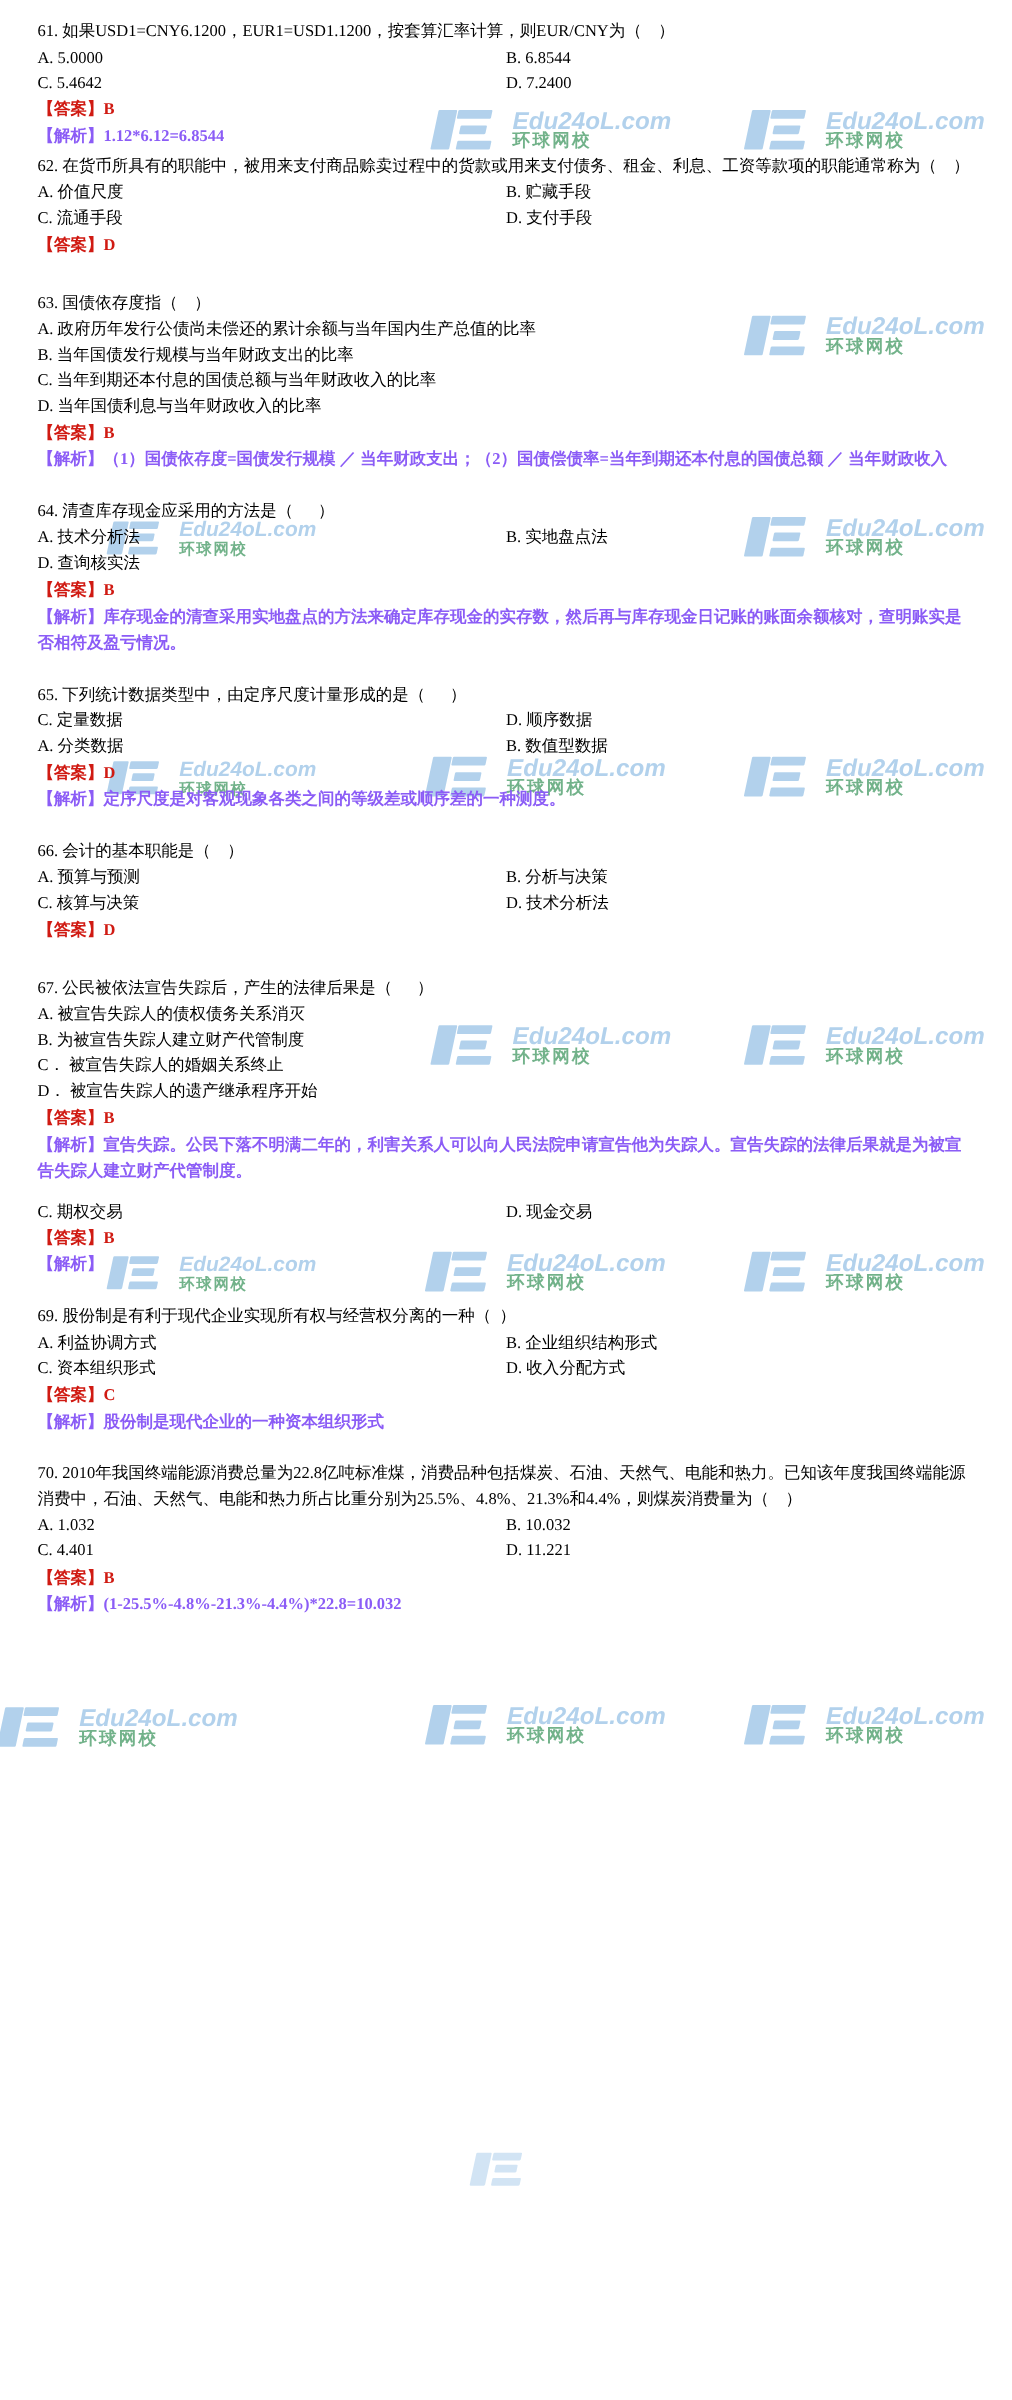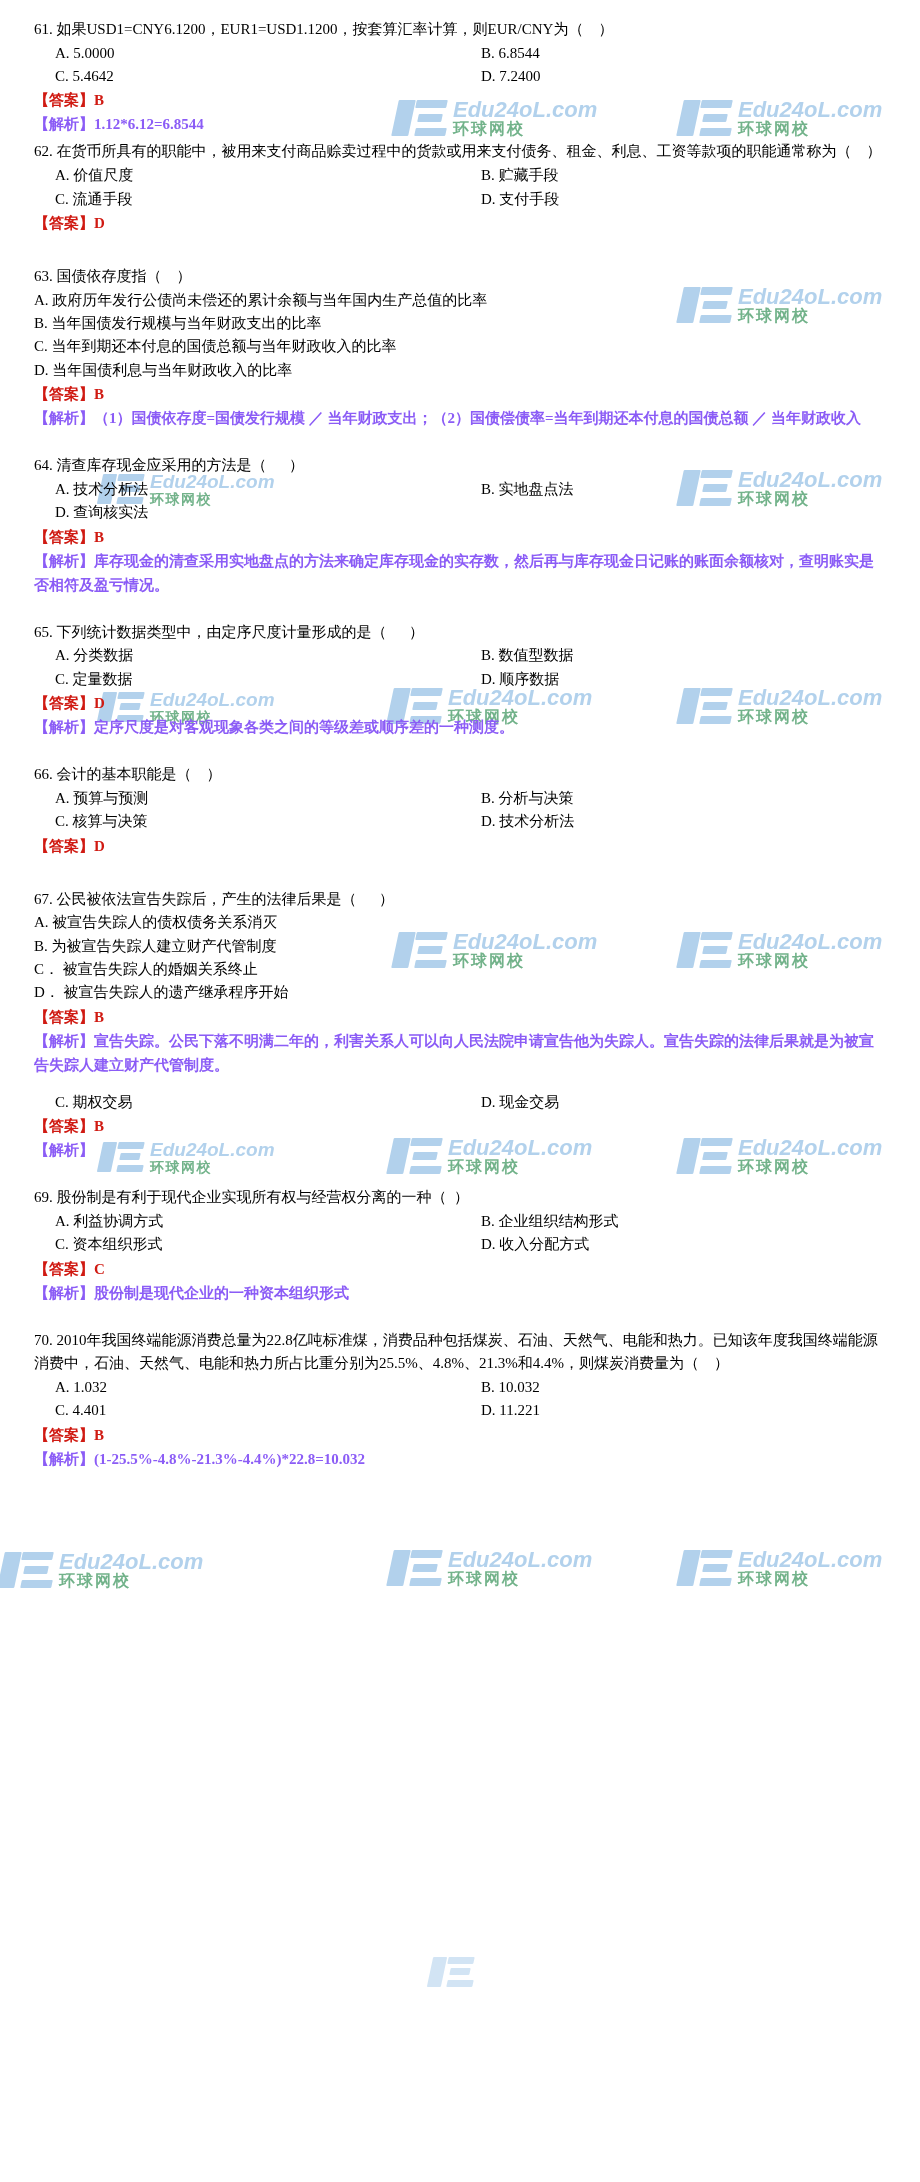--- a/index.html
+++ b/index.html
@@ -36,21 +36,20 @@
   .opt-row {
     display: flex;
     line-height: 1.56;
     font-size: 15px;
   }
   .opt-col {
     width: 50%;
     box-sizing: border-box;
     padding-right: 6px;
     white-space: pre-wrap;
-    margin-left: 21px;
   }
   .opt-full {
     width: 100%;
     line-height: 1.56;
     font-size: 15px;
     white-space: pre-wrap;
   }
   .answer {
     color: #d01a12;
     font-weight: bold;
@@ -70,21 +69,21 @@
 
   
   .wm {
     position: absolute;
     z-index: 1;
     pointer-events: none;
     user-select: none;
     opacity: 0.60;
     display: flex;
     align-items: center;
-    gap: 6px;
+    gap: 19px;
   }
   .wm .logo {
     position: relative;
     width: 52px;
     height: 40px;
     flex: none;
   }
   .wm .logo .bar {
     position: absolute;
     background: #7fb4e0;
@@ -388,26 +387,26 @@
     </div>
     <div class="answer">【答案】B</div>
     <div class="analysis">【解析】库存现金的清查采用实地盘点的方法来确定库存现金的实存数，然后再与库存现金日记账的账面余额核对，查明账实是否相符及盈亏情况。</div>
   </div>
 
   <div class="gap-md"></div>
 
   <div class="q-block">
     <div class="q-stem">65. 下列统计数据类型中，由定序尺度计量形成的是（      ）</div>
     <div class="opt-row">
+      <div class="opt-col">C. 定量数据</div>
+      <div class="opt-col">D. 顺序数据</div>
+    </div>
+    <div class="opt-row">
       <div class="opt-col">A. 分类数据</div>
       <div class="opt-col">B. 数值型数据</div>
-    </div>
-    <div class="opt-row">
-      <div class="opt-col">C. 定量数据</div>
-      <div class="opt-col">D. 顺序数据</div>
     </div>
     <div class="answer">【答案】D</div>
     <div class="analysis">【解析】定序尺度是对客观现象各类之间的等级差或顺序差的一种测度。</div>
   </div>
 
   <div class="gap-md"></div>
 
   <div class="q-block">
     <div class="q-stem">66. 会计的基本职能是（    ）</div>
     <div class="opt-row">

